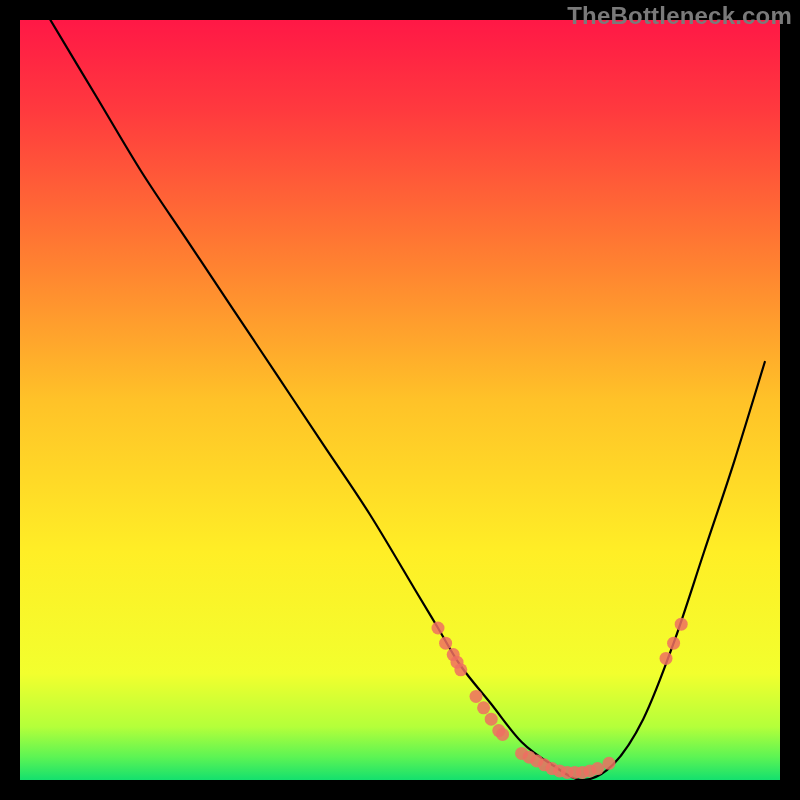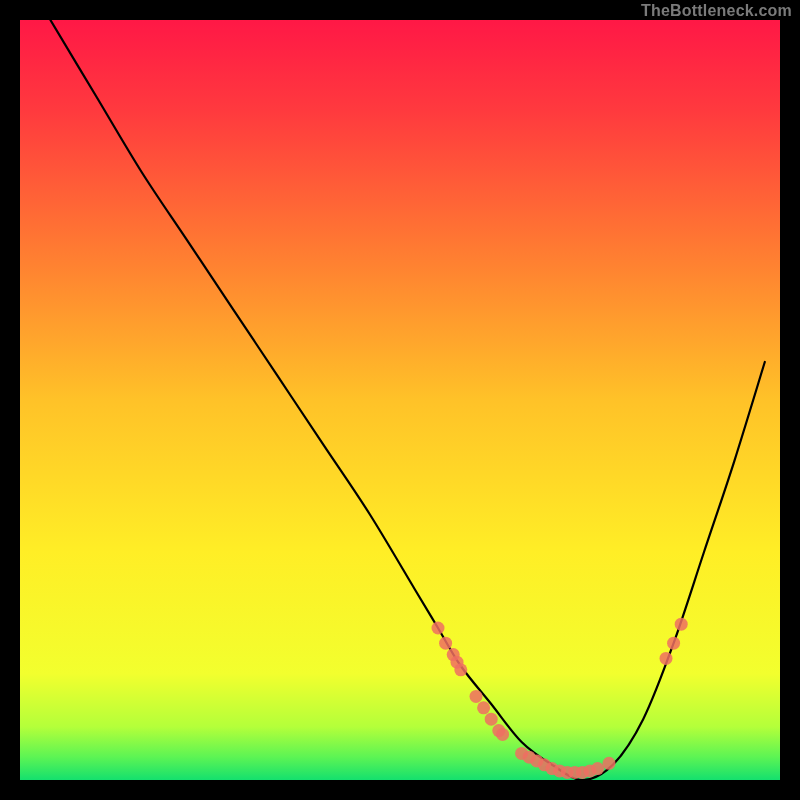--- a/index.html
+++ b/index.html
@@ -20,21 +20,21 @@
   .plot svg {
     display: block;
     width: 760px;
     height: 760px;
   }
   .watermark {
     position: absolute;
     top: 2px;
     right: 8px;
     font-family: Arial, Helvetica, sans-serif;
-    font-size: 16px;
+    font-size: 24px;
     font-weight: bold;
     color: #7a7a7a;
     letter-spacing: 0.2px;
     user-select: none;
   }
 </style>
 </head>
 <body>
 
 <div class="frame">

